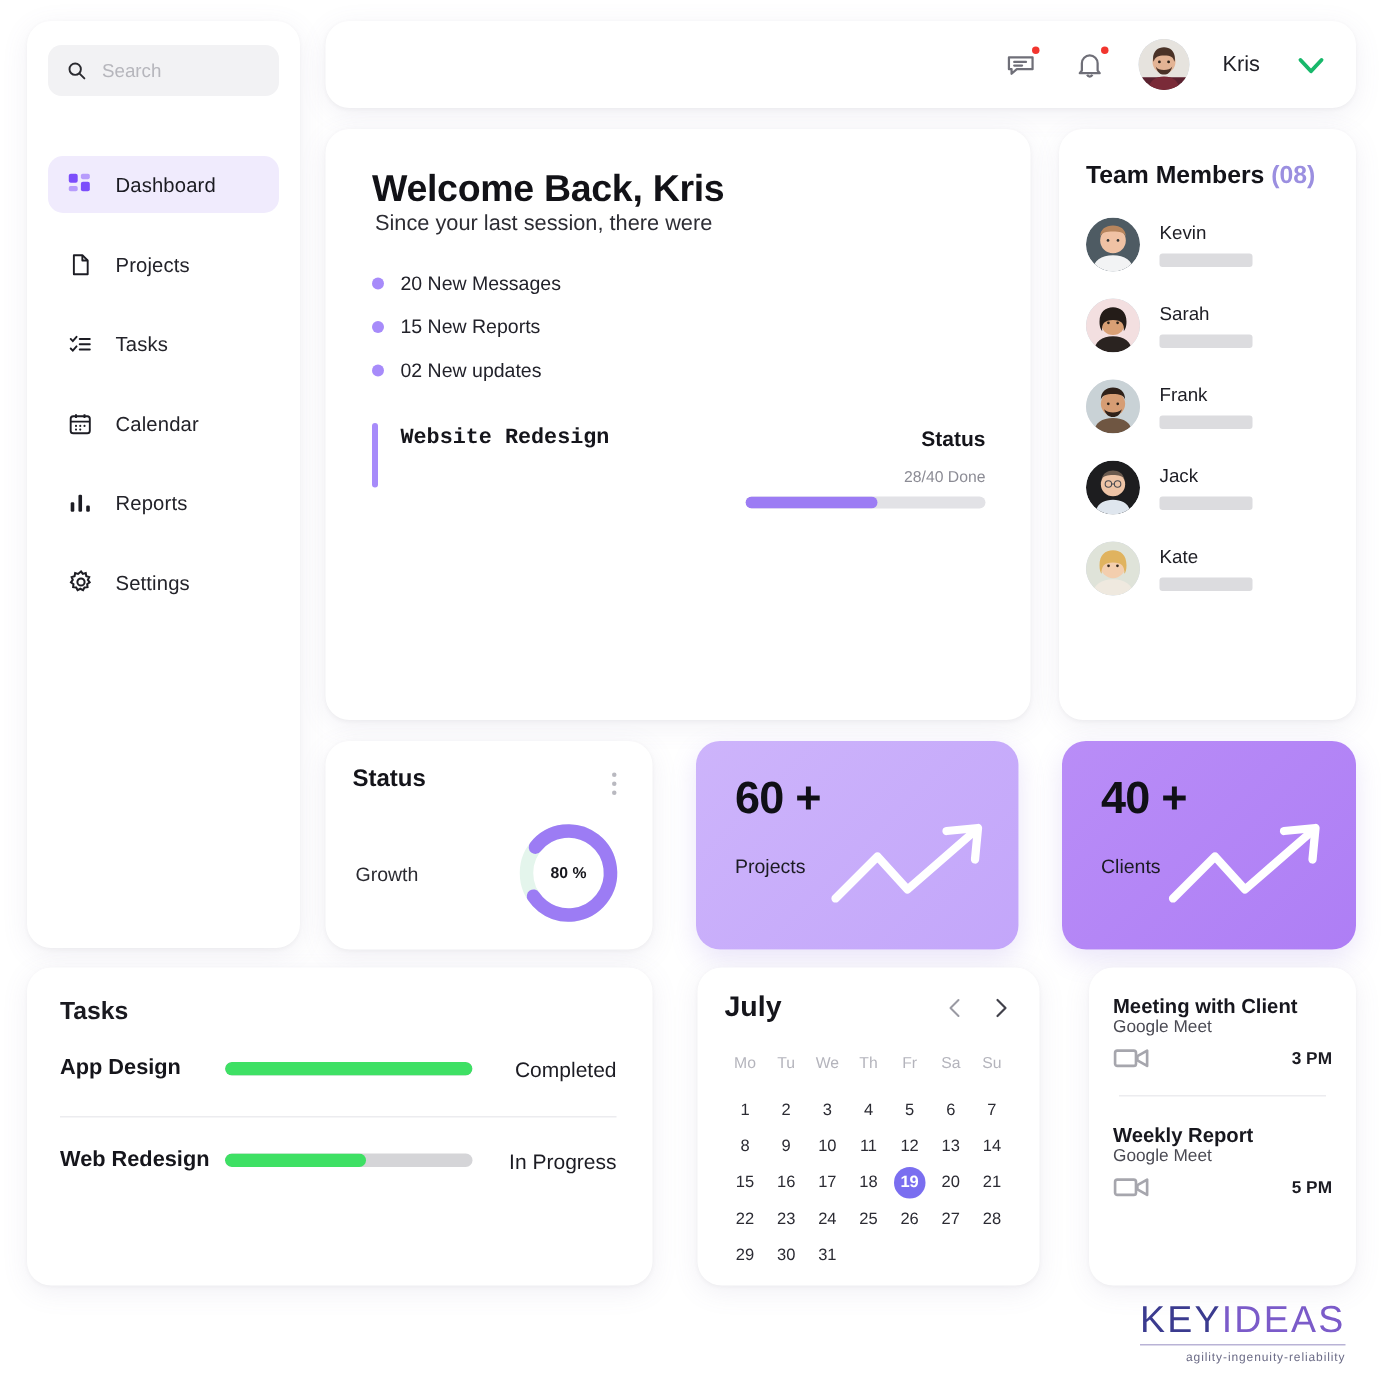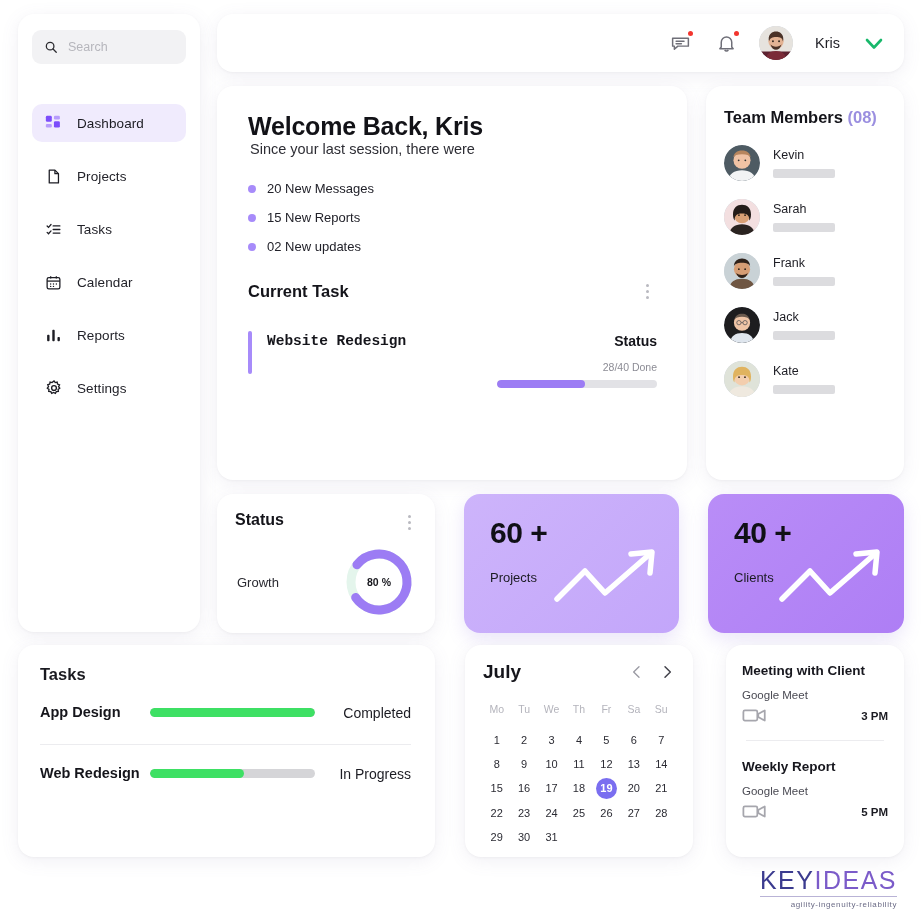--- a/index.html
+++ b/index.html
@@ -181,21 +181,21 @@
   }
 
   
   .meet-card {
     position: absolute; left: 726px; top: 645px;
     width: 178px; height: 212px;
     padding: 18px 16px 0 16px;
   }
   .meet { }
   .meet .m-title { font-size: 13.5px; font-weight: 700; color: #17171e; }
-  .meet .m-plat { font-size: 11.5px; color: #4a4a53; margin-top: 11px; }
+  .meet .m-plat { font-size: 11.5px; color: #4a4a53; margin-top: 1px; }
   .meet .m-row { display:flex; align-items:center; justify-content:space-between; margin-top: 6px; }
   .cam-icon { color: #a6a6ad; display:flex; }
   .m-time { font-size: 11.5px; font-weight: 700; color: #1b1b22; }
   .meet-div { height:1px; background:#ececef; margin: 16px 4px 18px 4px; }
 
   
   .logo { position: absolute; right: 24px; bottom: 12px; text-align: right; }
   .logo .word { font-size: 25px; letter-spacing: 1.5px; font-weight: 400; line-height: 1; }
   .logo .word .key { color: #3b3b8f; }
   .logo .word .ideas { color: #7b5bc9; }
@@ -353,28 +353,20 @@
       <div class="stat-line">
         <span class="bullet"></span>
         <span class="txt">15 New Reports</span>
       </div>
       <div class="stat-line">
         <span class="bullet"></span>
         <span class="txt">02 New updates</span>
       </div>
     </div>
 
-    <div class="current-task-head">
-      <h2>Current Task</h2>
-      <span class="kebab">
-          <i></i>
-          <i></i>
-          <i></i>
-        </span>
-    </div>
 
     <div class="task-row">
       <div class="task-left">
         <span class="task-bar"></span>
         <span class="task-title">Website Redesign</span>
       </div>
       <div class="task-right">
         <div class="status-label">Status</div>
         <div class="done-label">28/40 Done</div>
         <div class="pbar">

